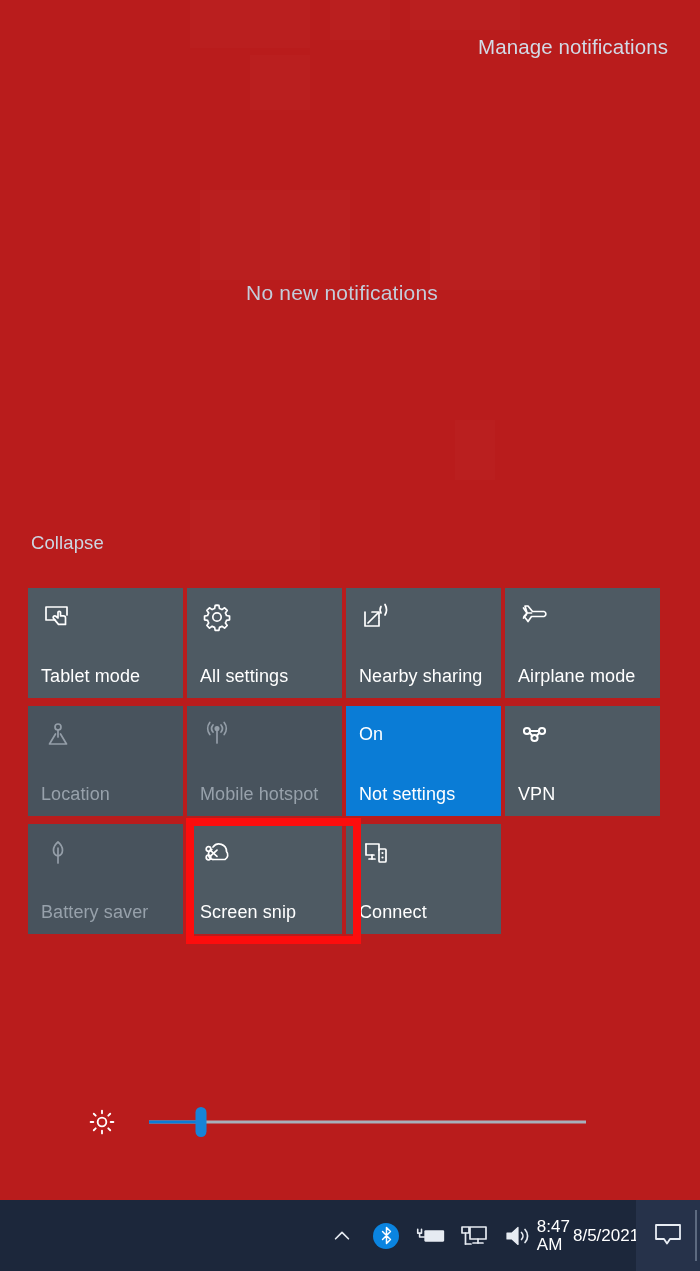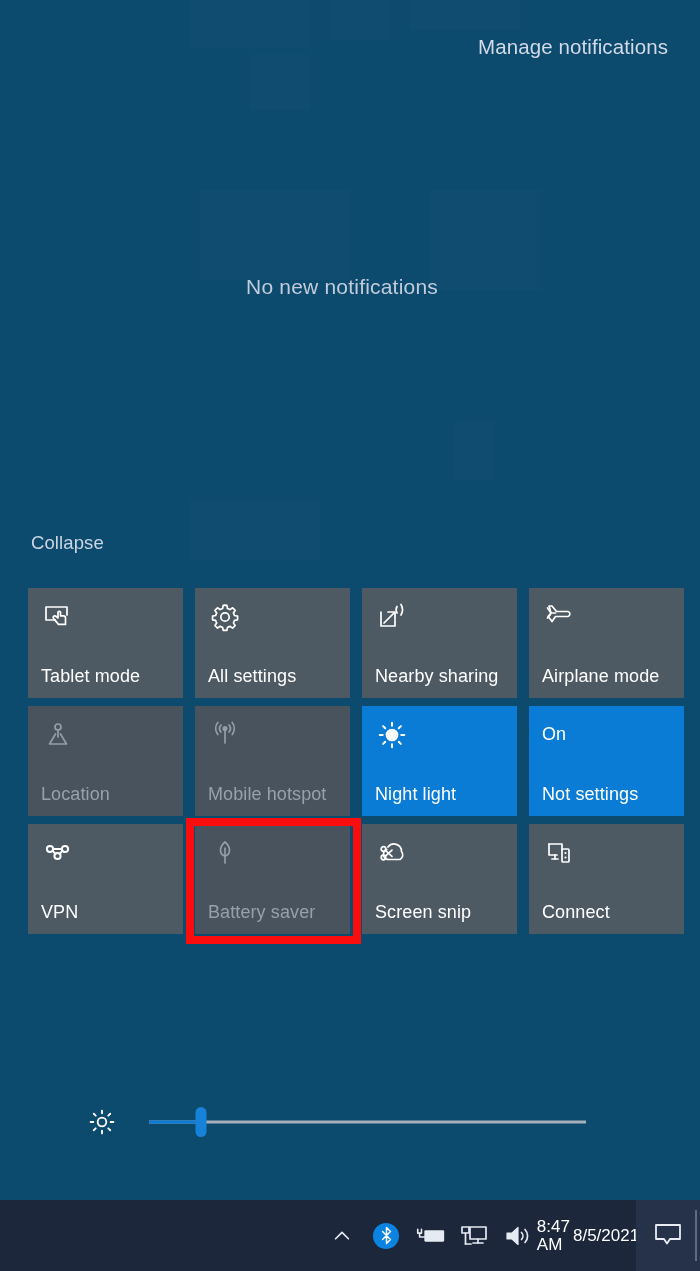--- a/index.html
+++ b/index.html
@@ -9,21 +9,21 @@
     height: 1271px;
     overflow: hidden;
     background: #0d1420;
     font-family: "Liberation Sans", sans-serif;
   }
 
   #ac {
     position: relative;
     width: 700px;
     height: 1271px;
-    background: #0c4a6e;
+    background: #b91c1c;
     padding-left: 12px;
   }
 
   
   .blotch {
     position: absolute;
     background: rgba(255,255,255,0.016);
     pointer-events: none;
   }
 
@@ -37,21 +37,21 @@
   .manage-link {
     font-size: 20.5px;
     color: #d2dae6;
     letter-spacing: 0.1px;
     white-space: nowrap;
   }
 
   
   .empty-state {
     position: absolute;
-    top: 275px; left: 0; width: 684px;
+    top: 281px; left: 0; width: 684px;
     text-align: center;
     font-size: 21px;
     color: #c3ccda;
     letter-spacing: 0.2px;
   }
 
   
   .collapse-row {
     position: absolute;
     left: 31px; top: 529px;
@@ -64,21 +64,21 @@
     letter-spacing: 0.1px;
   }
 
   
   .grid {
     position: absolute;
     left: 28px; top: 588px;
     width: 672px;
     display: flex;
     flex-wrap: wrap;
-    gap: 8px 12px;
+    gap: 8px 4px;
   }
   .tile {
     position: relative;
     width: 155px;
     height: 110px;
     background: #4e5a63;
     overflow: hidden;
     flex: 0 0 auto;
   }
   .tile.on  { background: #0a7cd6; }
@@ -295,37 +295,20 @@
           <svg width="30" height="30" viewBox="0 0 30 30" fill="none" stroke="currentColor" stroke-width="1.7" stroke-linecap="round" stroke-linejoin="round">
       <line x1="15" y1="11" x2="15" y2="23"></line>
       <circle cx="15" cy="8.5" r="1.7" fill="currentColor"></circle>
       <path d="M11 12 a5.5 5.5 0 0 1 0 -7"></path>
       <path d="M19 12 a5.5 5.5 0 0 0 0 -7"></path>
       <path d="M7.8 14.5 a9.8 9.8 0 0 1 0 -12"></path>
       <path d="M22.2 14.5 a9.8 9.8 0 0 0 0 -12"></path>
     </svg>
         </div>
         <div class="tile-label">Mobile hotspot</div>
-      </div>
-      <div class="tile on">
-        <div class="tile-icon">
-          <svg width="28" height="28" viewBox="0 0 24 24" fill="none" stroke="currentColor" stroke-width="1.7" stroke-linecap="round">
-      <circle cx="12" cy="12" r="4" fill="currentColor" stroke="none"></circle>
-      <circle cx="12" cy="12" r="4.6"></circle>
-      <line x1="12" y1="1.5" x2="12" y2="4"></line>
-      <line x1="12" y1="20" x2="12" y2="22.5"></line>
-      <line x1="1.5" y1="12" x2="4" y2="12"></line>
-      <line x1="20" y1="12" x2="22.5" y2="12"></line>
-      <line x1="4.4" y1="4.4" x2="6.2" y2="6.2"></line>
-      <line x1="17.8" y1="17.8" x2="19.6" y2="19.6"></line>
-      <line x1="4.4" y1="19.6" x2="6.2" y2="17.8"></line>
-      <line x1="17.8" y1="6.2" x2="19.6" y2="4.4"></line>
-    </svg>
-        </div>
-        <div class="tile-label">Night light</div>
       </div>
       <div class="tile on">
         <div class="tile-status">On</div>
         <div class="tile-label">Not settings</div>
       </div>
       <div class="tile">
         <div class="tile-icon">
           <svg width="30" height="30" viewBox="0 0 30 30" fill="none" stroke="currentColor" stroke-width="2" stroke-linecap="round" stroke-linejoin="round">
       <circle cx="7" cy="11" r="3.1"></circle>
       <circle cx="22" cy="11" r="3.1"></circle>

